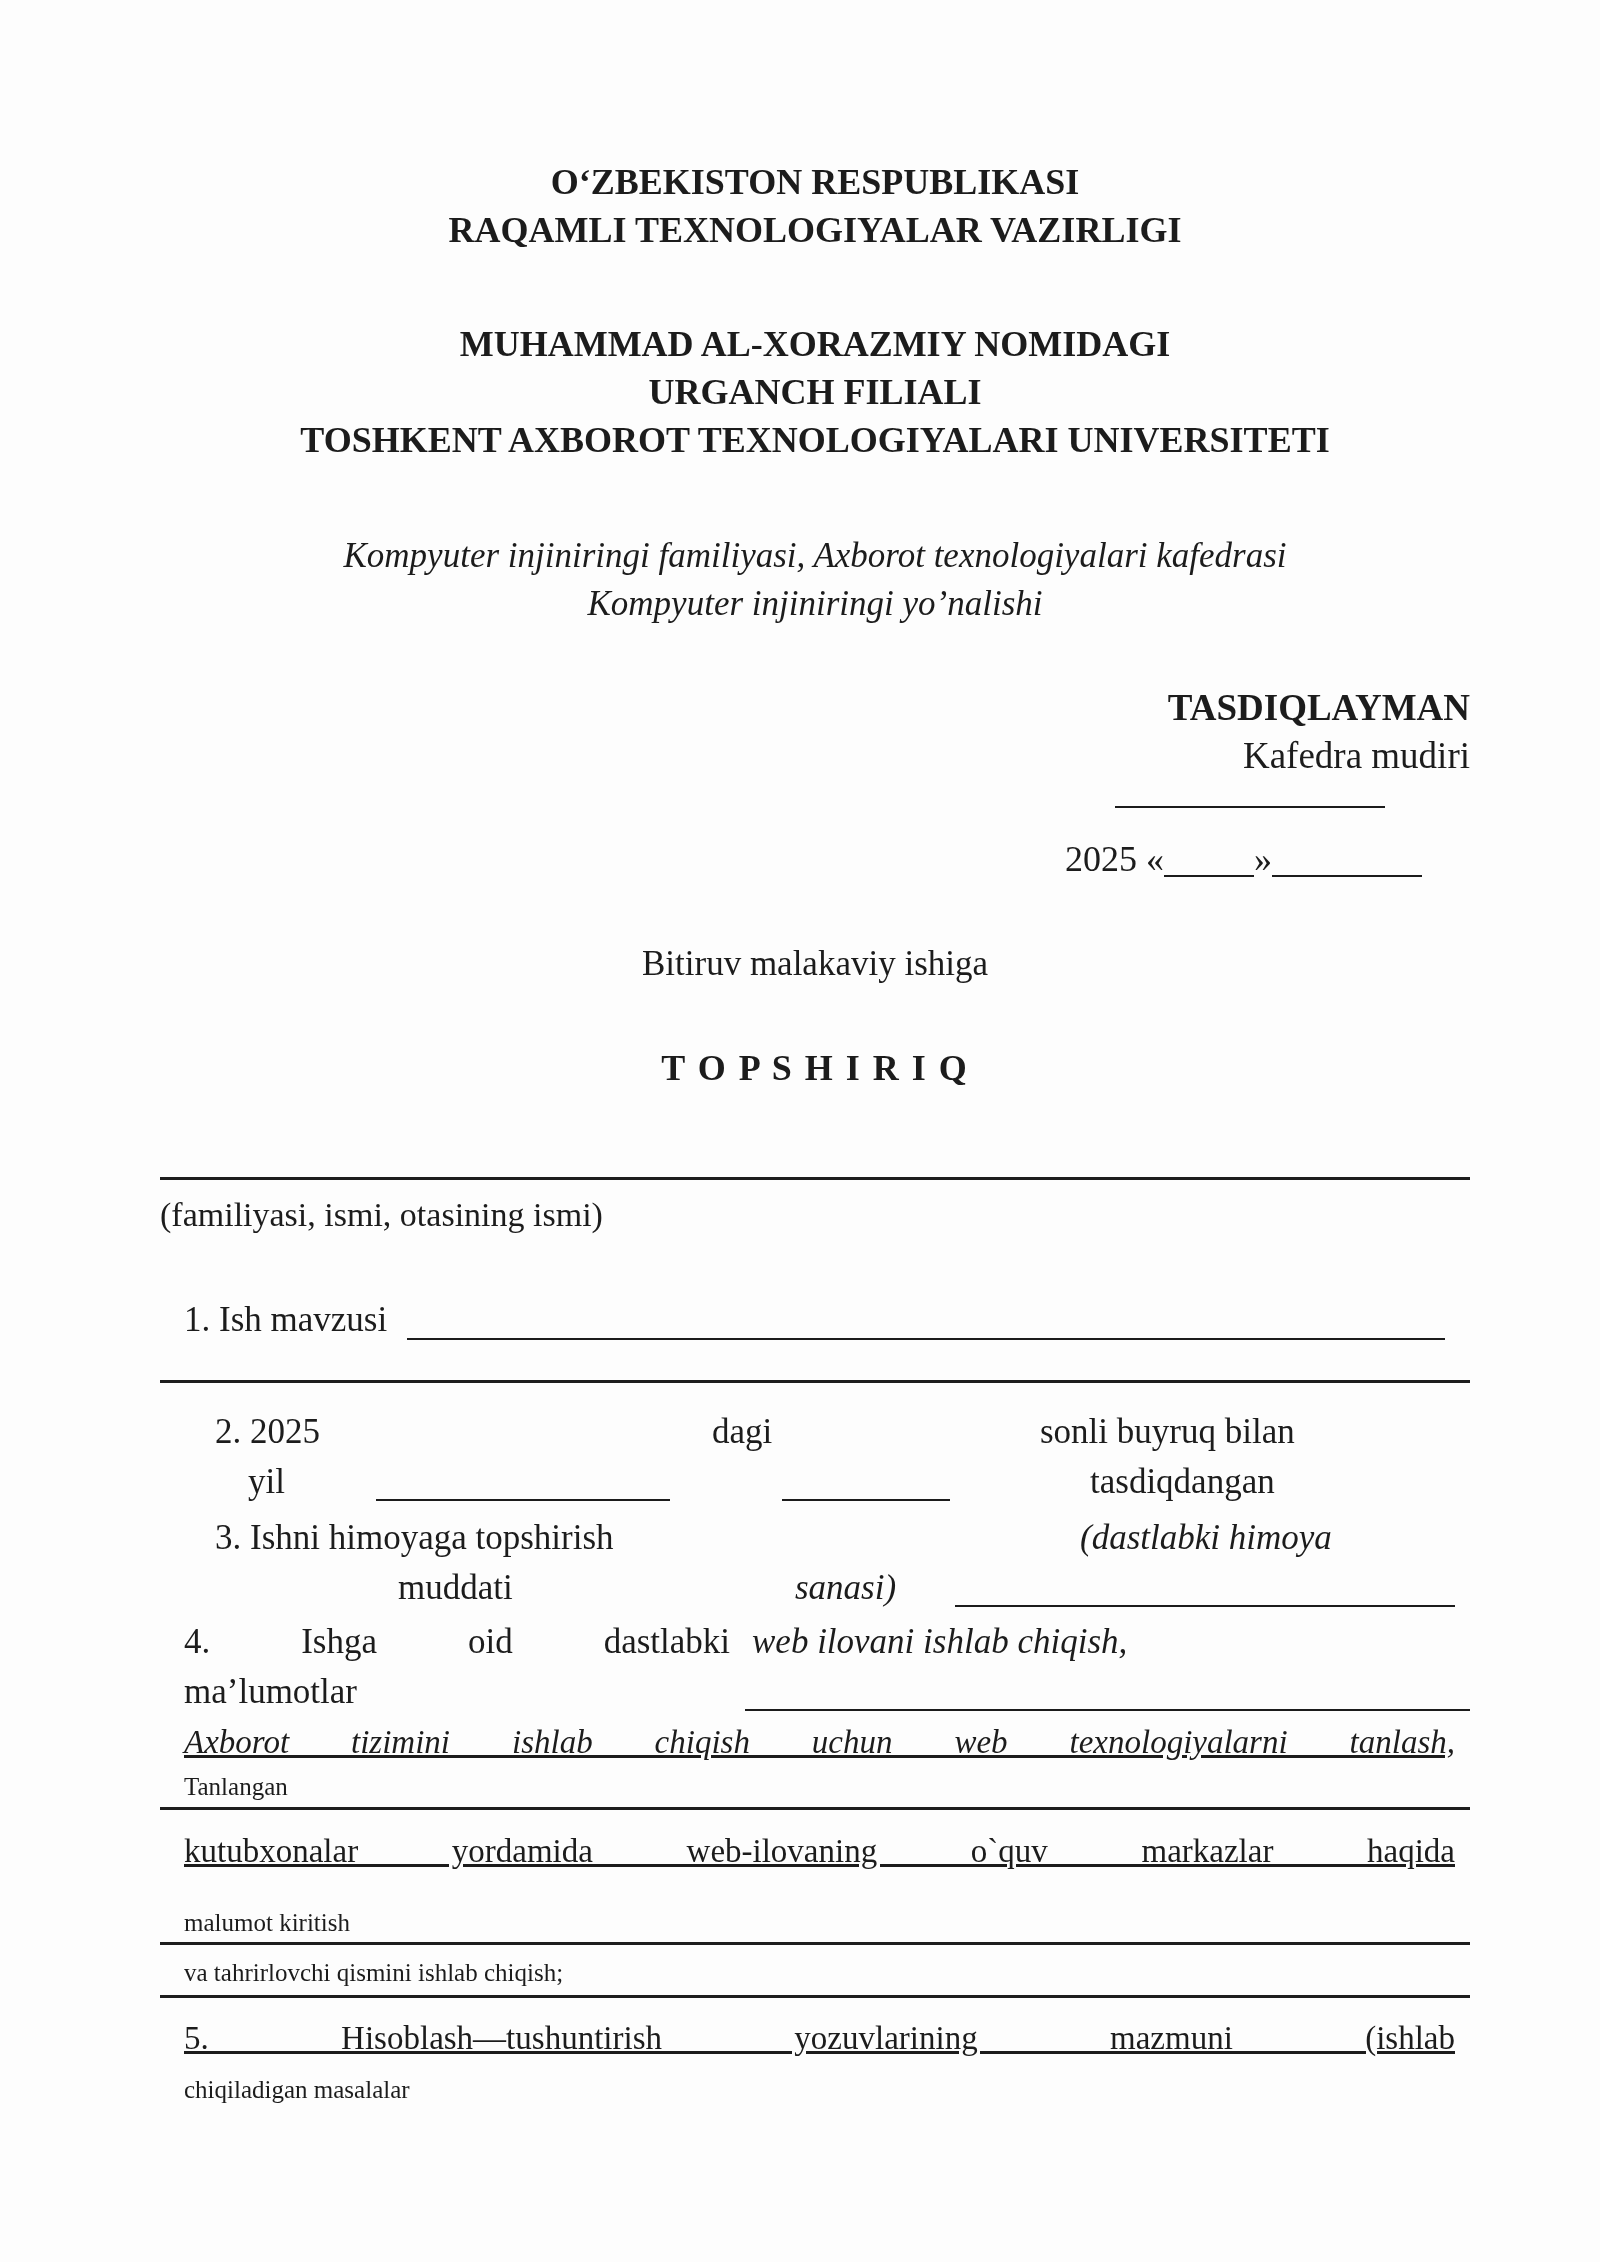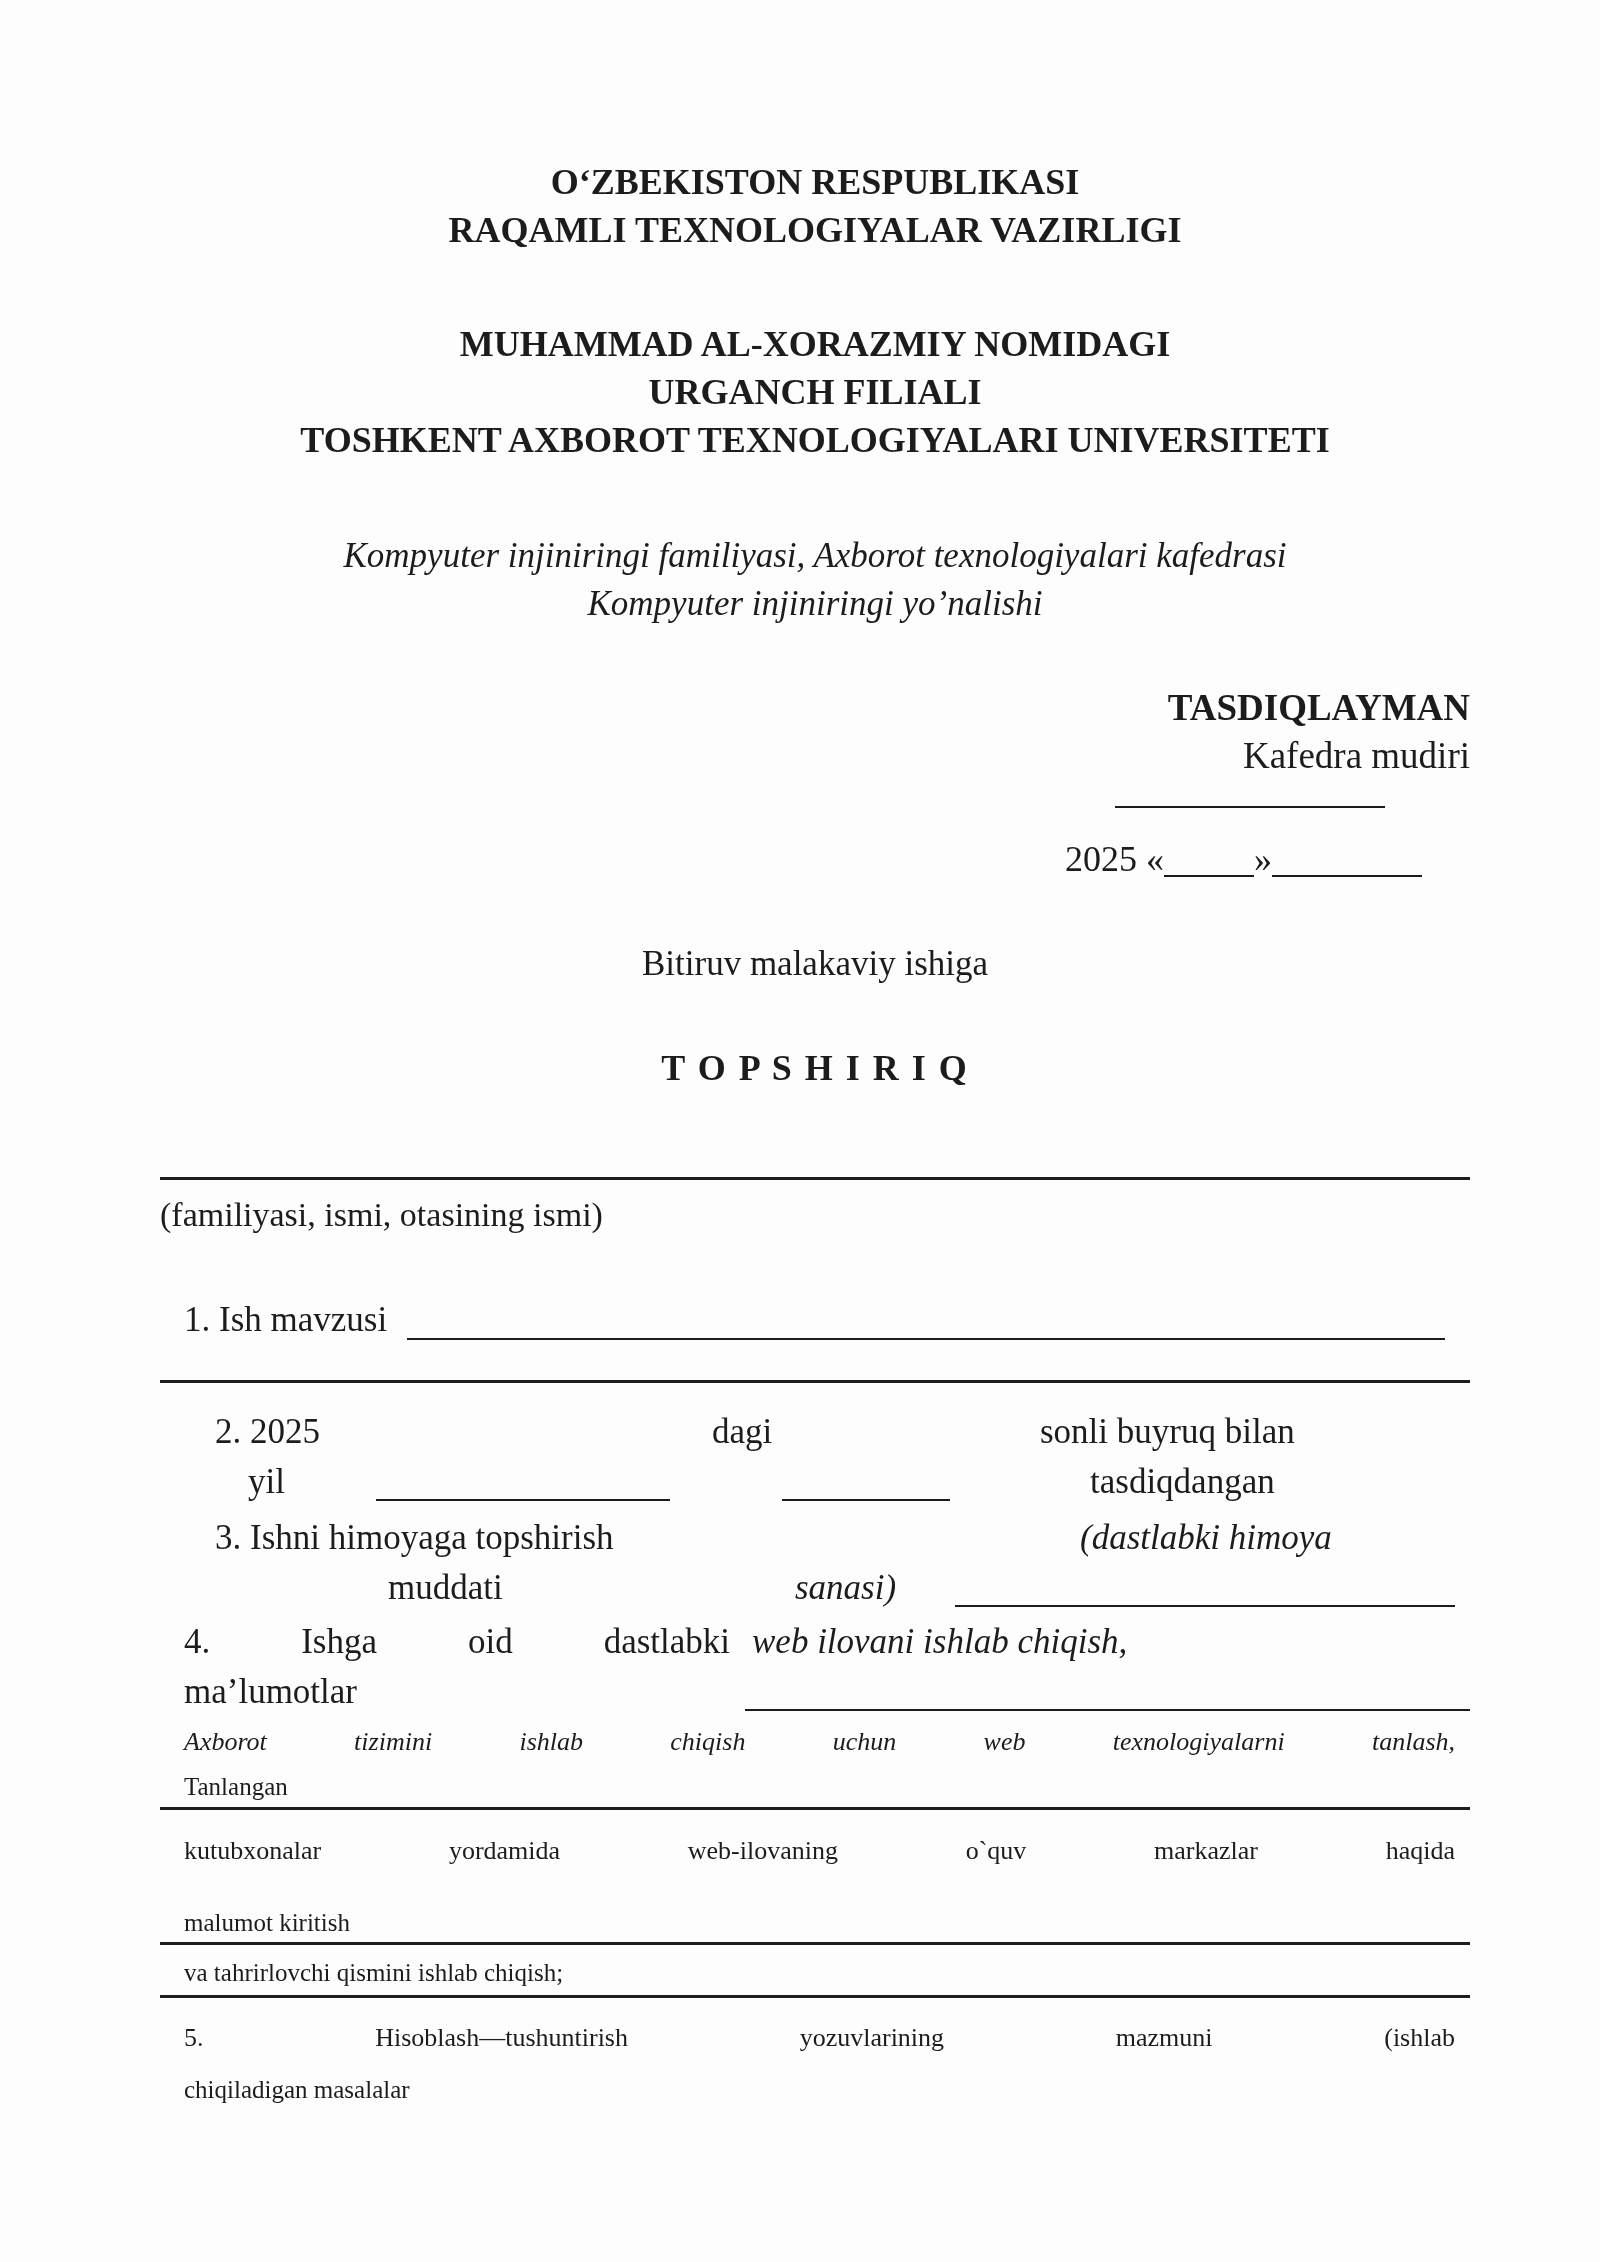--- a/index.html
+++ b/index.html
@@ -124,27 +124,28 @@
   }
   .spread {
     display: inline-block;
     width: 546px;
     text-align: justify;
     text-align-last: justify;
   }
   .mixed-row .italic { margin-left: 22px; }
 
   .just-line {
-    font-size: 26px;
+    font-size: 33px;
     line-height: 50px;
     height: 50px;
     padding-left: 24px;
     padding-right: 15px;
     text-align: justify;
     text-align-last: justify;
+    text-decoration: underline;
   }
   .plain-line {
     font-size: 25px;
     padding-left: 24px;
   }
   .tanlangan-line { line-height: 40px; height: 40px; }
   .kutub-line     { margin-top: 16px; }
   .malumot-line   { margin-top: 28px; line-height: 38px; height: 38px; }
   .vatahrir-line  { margin-top: 6px; line-height: 44px; height: 44px; }
   .item5-line1    { margin-top: 14px; line-height: 52px; height: 52px; }
@@ -202,21 +203,21 @@
       <span class="abs-blank" style="left:216px; width:294px"></span>
       <span class="abs-blank" style="left:622px; width:168px"></span>
       <span style="left:930px">tasdiqdangan</span>
     </div>
 
     <div class="abs-row row3a">
       <span style="left:55px">3. Ishni himoyaga topshirish</span>
       <span class="italic" style="left:920px">(dastlabki himoya</span>
     </div>
     <div class="abs-row">
-      <span style="left:228px">muddati</span>
+      <span style="left:238px">muddati</span>
       <span class="italic" style="left:635px">sanasi)</span>
       <span class="abs-blank" style="left:795px; right:15px"></span>
     </div>
 
     <div class="mixed-row row4a">
       <span class="spread">4. Ishga oid dastlabki</span><span class="italic">web ilovani ishlab chiqish,</span>
     </div>
     <div class="abs-row">
       <span style="left:24px">ma’lumotlar</span>
       <span class="abs-blank" style="left:585px; right:0"></span>

